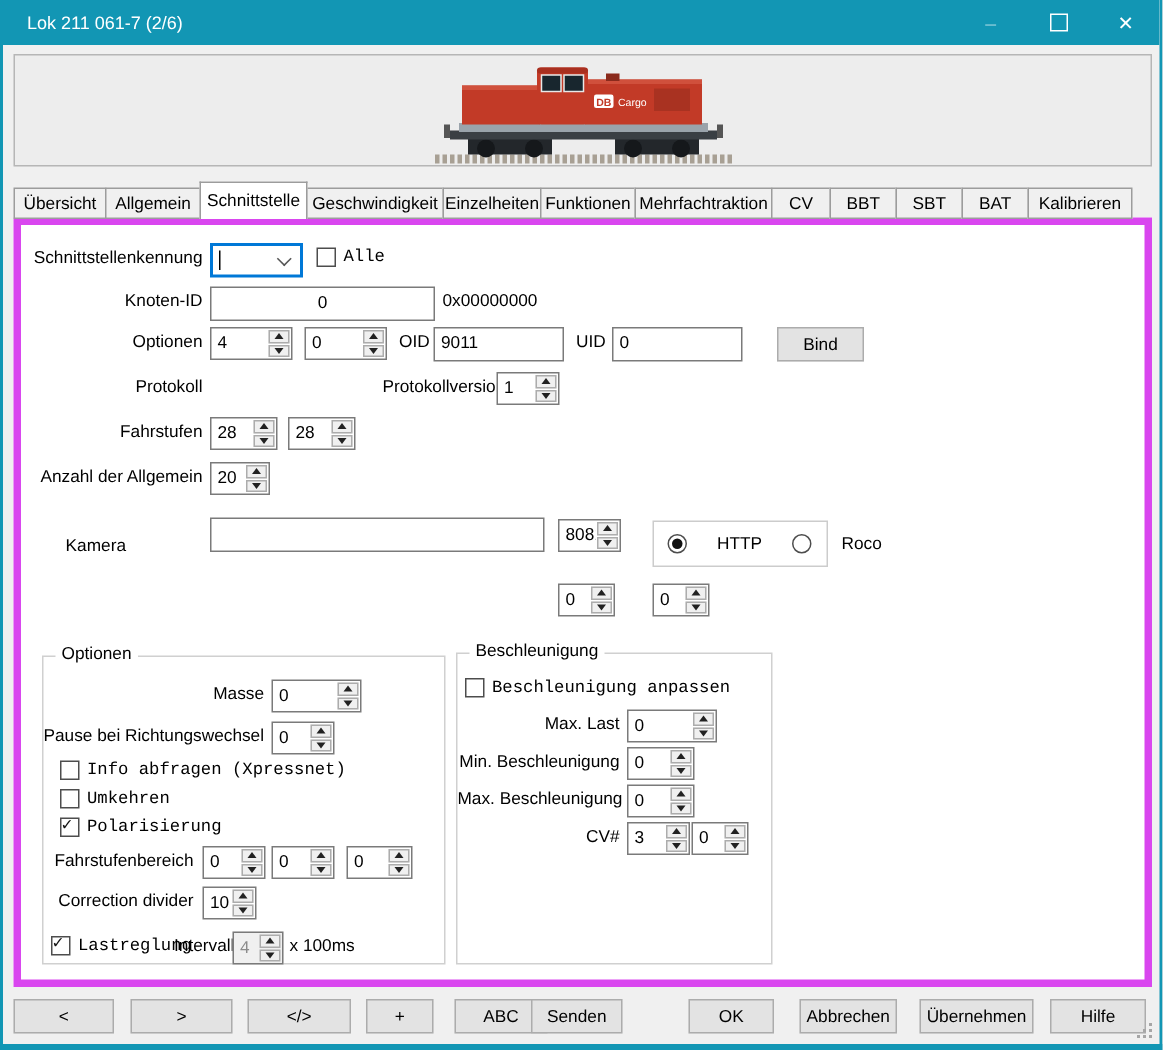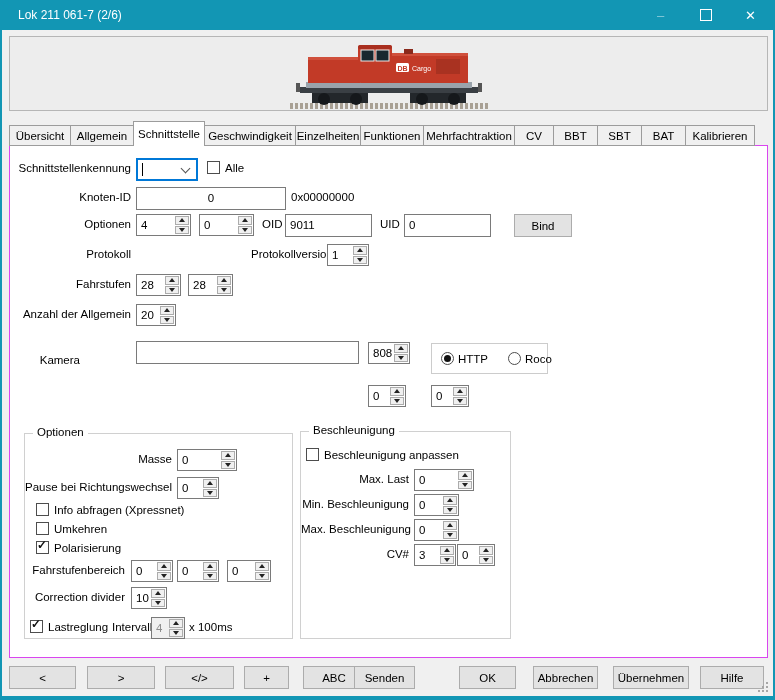--- a/index.html
+++ b/index.html
@@ -8,50 +8,50 @@
     box-sizing:border-box;border-left:2px solid #1296b4;border-right:2px solid #1296b4;border-bottom:4px solid #1296b4;overflow:hidden;}
   .titlebar{position:absolute;left:0;top:0;right:0;height:30px;background:#1296b4;display:flex;align-items:center;}
   .title{color:#fff;font-size:12px;padding-left:16px;flex:1;}
   .wbtn{width:45px;height:30px;display:flex;align-items:center;justify-content:center;color:#fff;font-size:13px;}
   .wbtn.min{opacity:.5;}
   .maxbox{width:10px;height:10px;border:1px solid #fff;}
   .img-panel{position:absolute;left:7px;top:36px;width:759px;height:75px;background:#ededed;border:1px solid #b6b6b6;box-sizing:border-box;display:flex;align-items:center;justify-content:center;}
   .tabs{position:absolute;left:7px;top:121px;height:25px;display:flex;align-items:flex-end;z-index:3;}
   .tab{height:21px;line-height:20px;text-align:center;background:#f0f0f0;border:1px solid #9c9c9c;box-sizing:border-box;margin-right:-1px;white-space:nowrap;overflow:hidden;}
   .tab.active{height:25px;line-height:24px;background:#fff;border-bottom:none;z-index:4;position:relative;}
-  .panel{position:absolute;left:7px;top:145px;width:759px;height:513px;background:#fff;border:1px solid #d946ef;box-sizing:border-box;}
+  .panel{position:absolute;left:7px;top:145px;width:759px;height:513px;background:#fff;border:5px solid #d946ef;box-sizing:border-box;}
   .rlbl{position:absolute;left:0;width:121px;text-align:right;white-space:nowrap;}
   .slbl{position:absolute;white-space:nowrap;}
   .tf{position:absolute;height:23px;border:1px solid #7a7a7a;background:#fff;box-sizing:border-box;padding:4px 4px 0 4px;font-size:11.5px;}
   .tf.center{text-align:center;}
   .combo{position:absolute;height:23px;background:#fff;border:1px solid #7a7a7a;box-sizing:border-box;display:flex;align-items:center;}
   .combo.focus{border:2px solid #0078d7;}
   .combo.gray{background:#dfdfdf;}
   .combo .val{padding-left:4px;white-space:nowrap;}
   .cursor{width:1px;height:13px;background:#000;margin-left:4px;}
   .chev{margin-left:auto;margin-right:7px;width:6px;height:6px;border-right:1.4px solid #555;border-bottom:1.4px solid #555;transform:rotate(45deg);margin-top:-3px;flex:none;}
   .spin{position:absolute;height:22px;border:1px solid #7a7a7a;background:#fff;box-sizing:border-box;display:flex;}
   .spin .sval{flex:1;padding:4px 0 0 4px;overflow:hidden;white-space:nowrap;}
   .spin.dis{background:#f0f0f0;}
   .spin.dis .sval{color:#8b8b8b;}
   .sbtns{width:14px;display:flex;flex-direction:column;padding:1px;gap:1px;flex:none;}
   .sb{flex:1;background:#f0f0f0;border:1px solid #acacac;display:flex;align-items:center;justify-content:center;box-sizing:border-box;}
   .tri-up{width:0;height:0;border-left:3px solid transparent;border-right:3px solid transparent;border-bottom:4px solid #222;}
   .tri-dn{width:0;height:0;border-left:3px solid transparent;border-right:3px solid transparent;border-top:4px solid #222;}
   .btn{position:absolute;background:#e3e3e3;border:1px solid #acacac;box-sizing:border-box;display:flex;align-items:center;justify-content:center;font-size:11.5px;}
-  .cbrow{position:absolute;display:flex;align-items:center;gap:5px;white-space:nowrap;}
+  .cbrow{position:absolute;display:flex;align-items:center;gap:5px;white-space:nowrap;font-family:Liberation Mono, monospace;}
   .cb{width:13px;height:13px;border:1px solid #4d4d4d;background:#fff;box-sizing:border-box;position:relative;flex:none;}
   .cb .mark{position:absolute;left:0;top:-4px;font-size:12px;font-weight:bold;color:#111;}
   .radio{width:13px;height:13px;border:1px solid #4d4d4d;border-radius:50%;background:#fff;box-sizing:border-box;position:relative;flex:none;}
   .radio.sel::after{content:"";position:absolute;left:2px;top:2px;width:7px;height:7px;border-radius:50%;background:#111;}
   .group{position:absolute;border:1px solid #d0d0d0;box-sizing:border-box;}
   .gtitle{position:absolute;top:-8px;left:8px;background:#fff;padding:0 4px;white-space:nowrap;}
   .glbl{position:absolute;text-align:right;white-space:nowrap;}
   .radiobox{position:absolute;border:1px solid #cccccc;box-sizing:border-box;display:flex;align-items:center;gap:20px;padding-left:9px;}
-  .rl{padding-left:4px;}
+  .rl{padding-left:20px;}
   .fbtn{position:absolute;top:666px;height:23px;background:#e3e3e3;border:1px solid #acacac;box-sizing:border-box;display:flex;align-items:center;justify-content:center;font-size:11.5px;}
   .grip{position:absolute;right:5px;bottom:12px;width:2px;height:2px;background:#a6a6a6;
     box-shadow:0 4px #a6a6a6,-4px 4px #a6a6a6,0 8px #a6a6a6,-4px 8px #a6a6a6,-8px 8px #a6a6a6;}
 </style>
 </head>
 <body>
 
 <div class="window">
 
   <div class="titlebar">

